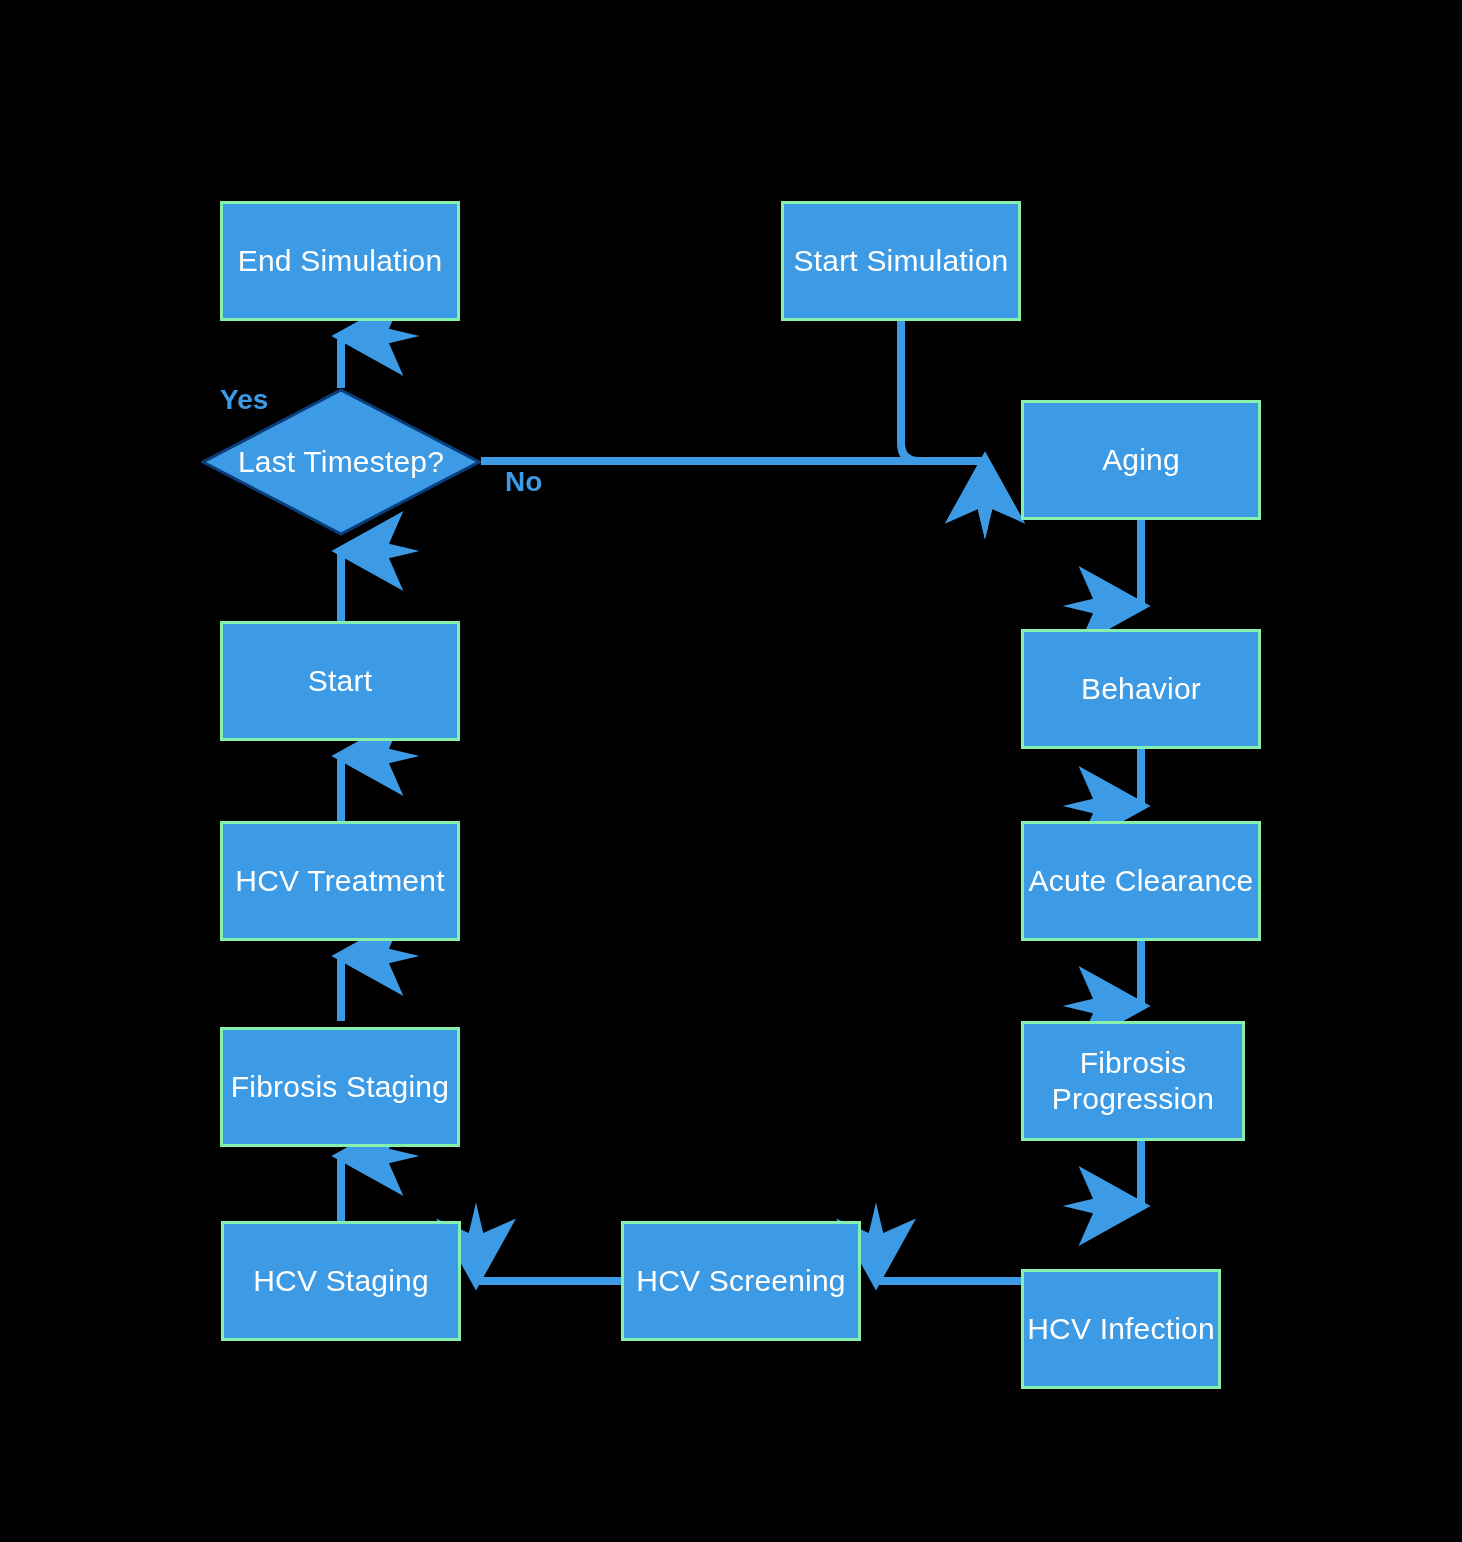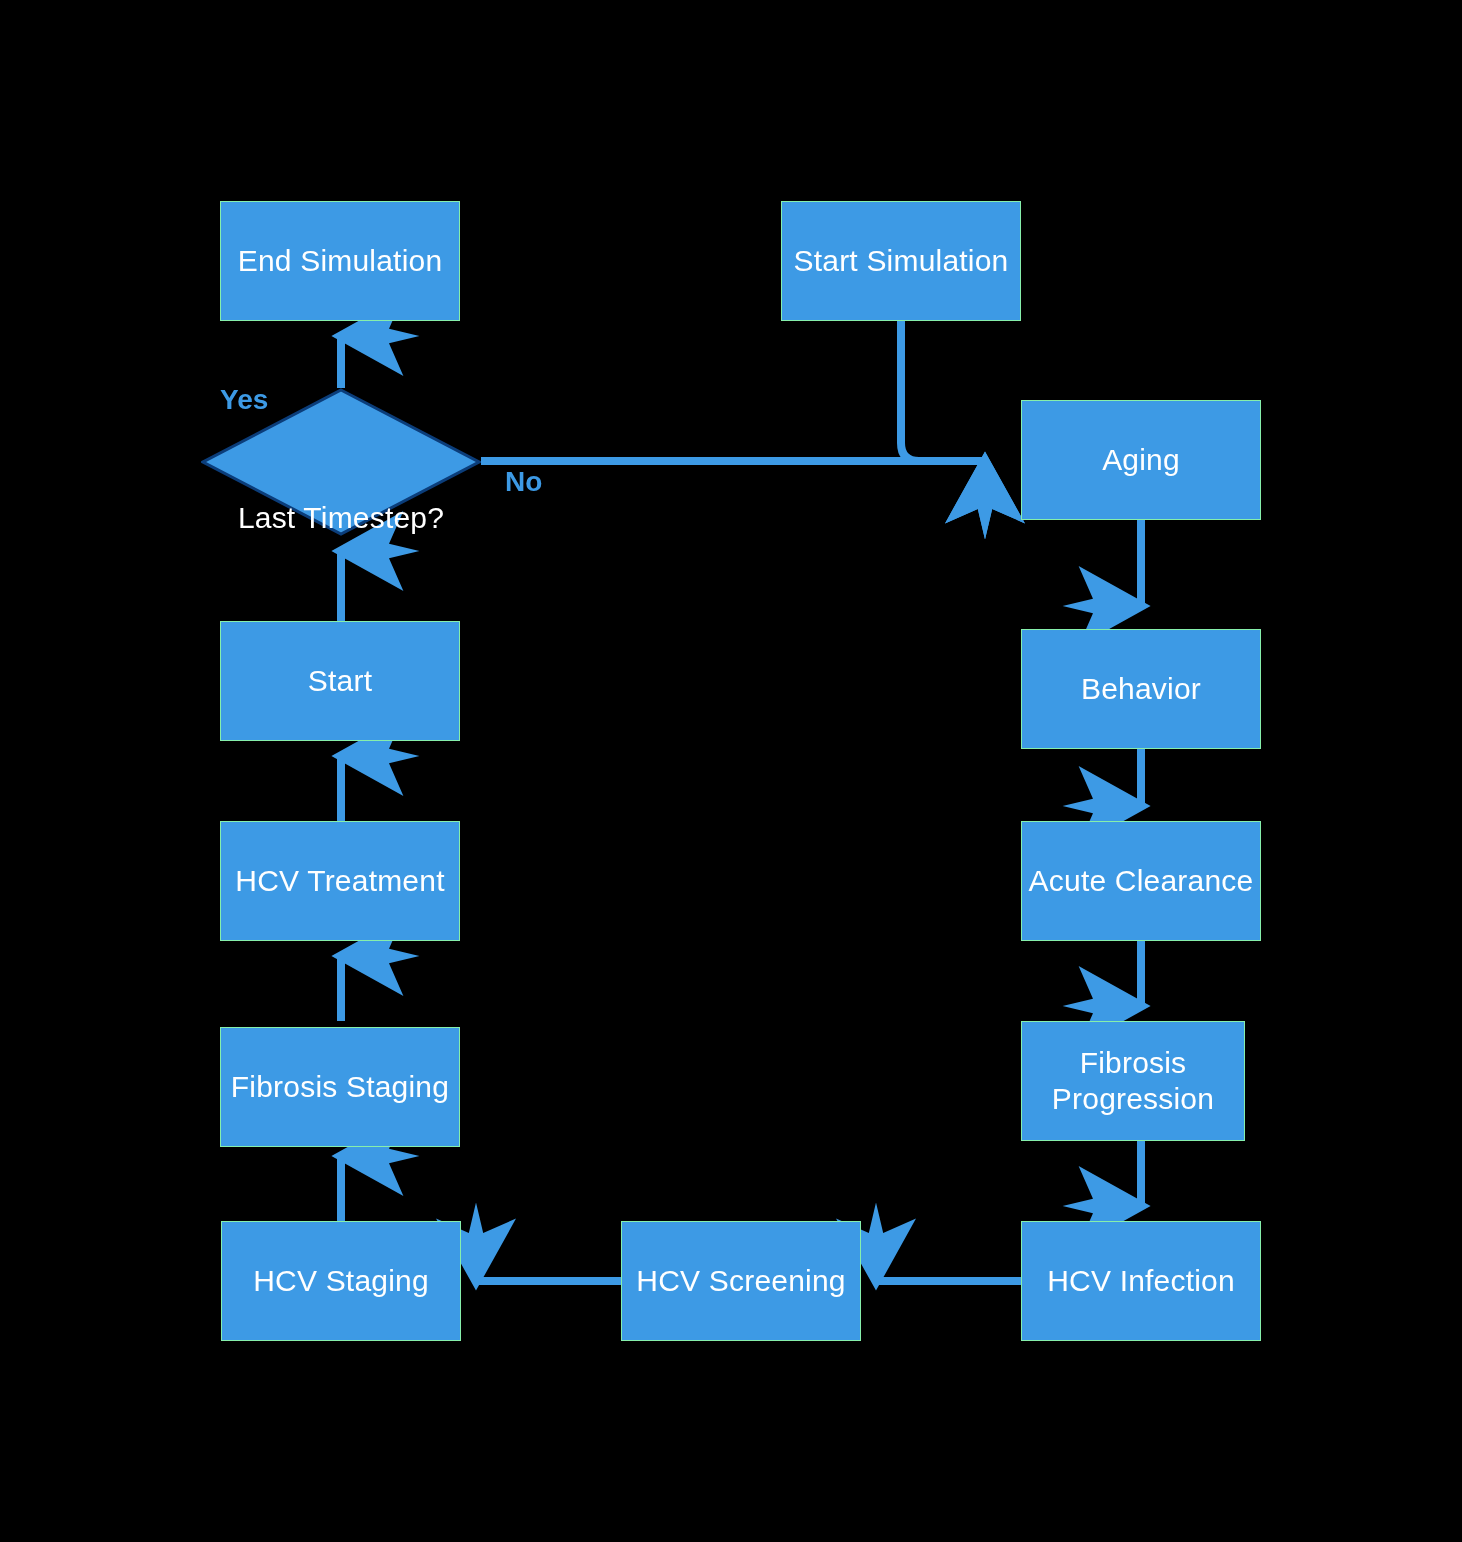--- a/index.html
+++ b/index.html
@@ -29,26 +29,25 @@
     justify-content: center;
     text-align: center;
     color: #ffffff;
     font-size: 30px;
     line-height: 1.2;
     letter-spacing: 0.2px;
     z-index: 3;
   }
   .node.box {
     background: #3d9ae5;
-    border: 1px solid #86efac;
+    border: 3px solid #86efac;
   }
   .node.diamond {
     background: transparent;
     border: none;
-    align-items: flex-end;
   }
   .diamond-shape {
     position: absolute;
     left: 0; top: 0;
     width: 100%;
     height: 100%;
     z-index: 1;
   }
   .node.diamond .node-label {
     position: relative;
@@ -164,21 +163,21 @@
   </div>
 
   <div class="node box" style="left:221px; top:1221px; width:240px; height:120px;">
     <span class="node-label">HCV Staging</span>
   </div>
 
   <div class="node box" style="left:621px; top:1221px; width:240px; height:120px;">
     <span class="node-label">HCV Screening</span>
   </div>
 
-  <div class="node box" style="left:1021px; top:1221px; width:240px; height:120px;text-align:center;">
+  <div class="node box" style="left:1021px; top:1269px; width:200px; height:120px;text-align:center;">
     <span class="node-label">HCV Infection</span>
   </div>
 
   <div class="edge-label" style="left:220px; top:384px;">Yes</div>
 
   <div class="edge-label" style="left:497px; top:466px;margin-left:8px;">No</div>
 
 </div>
 
 </body></html>

